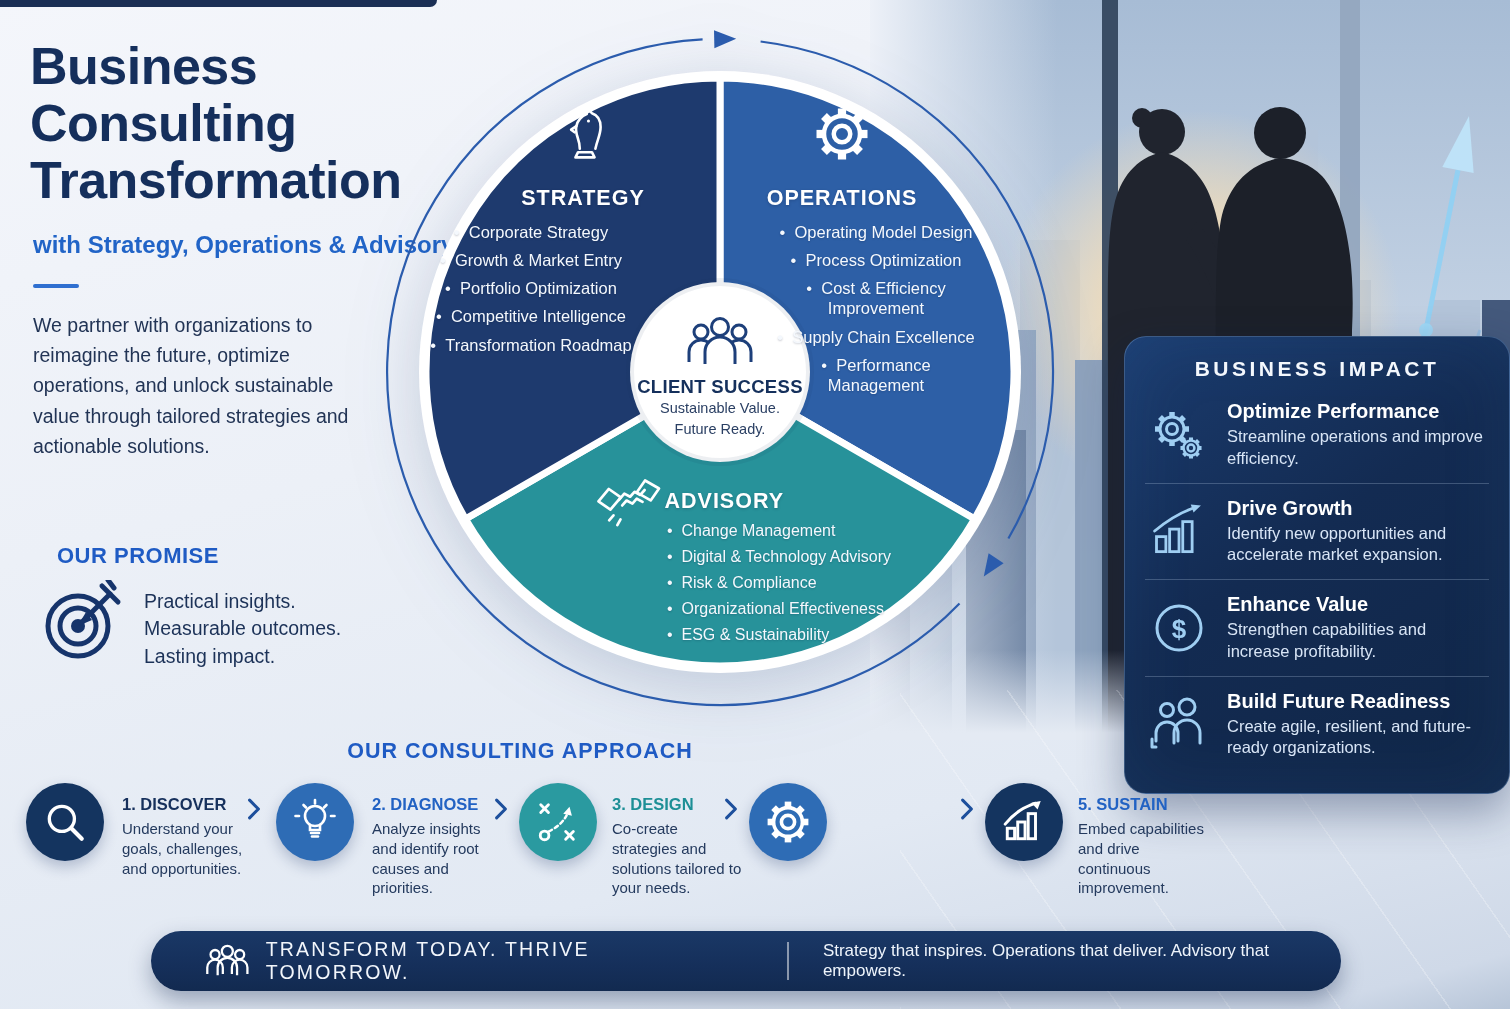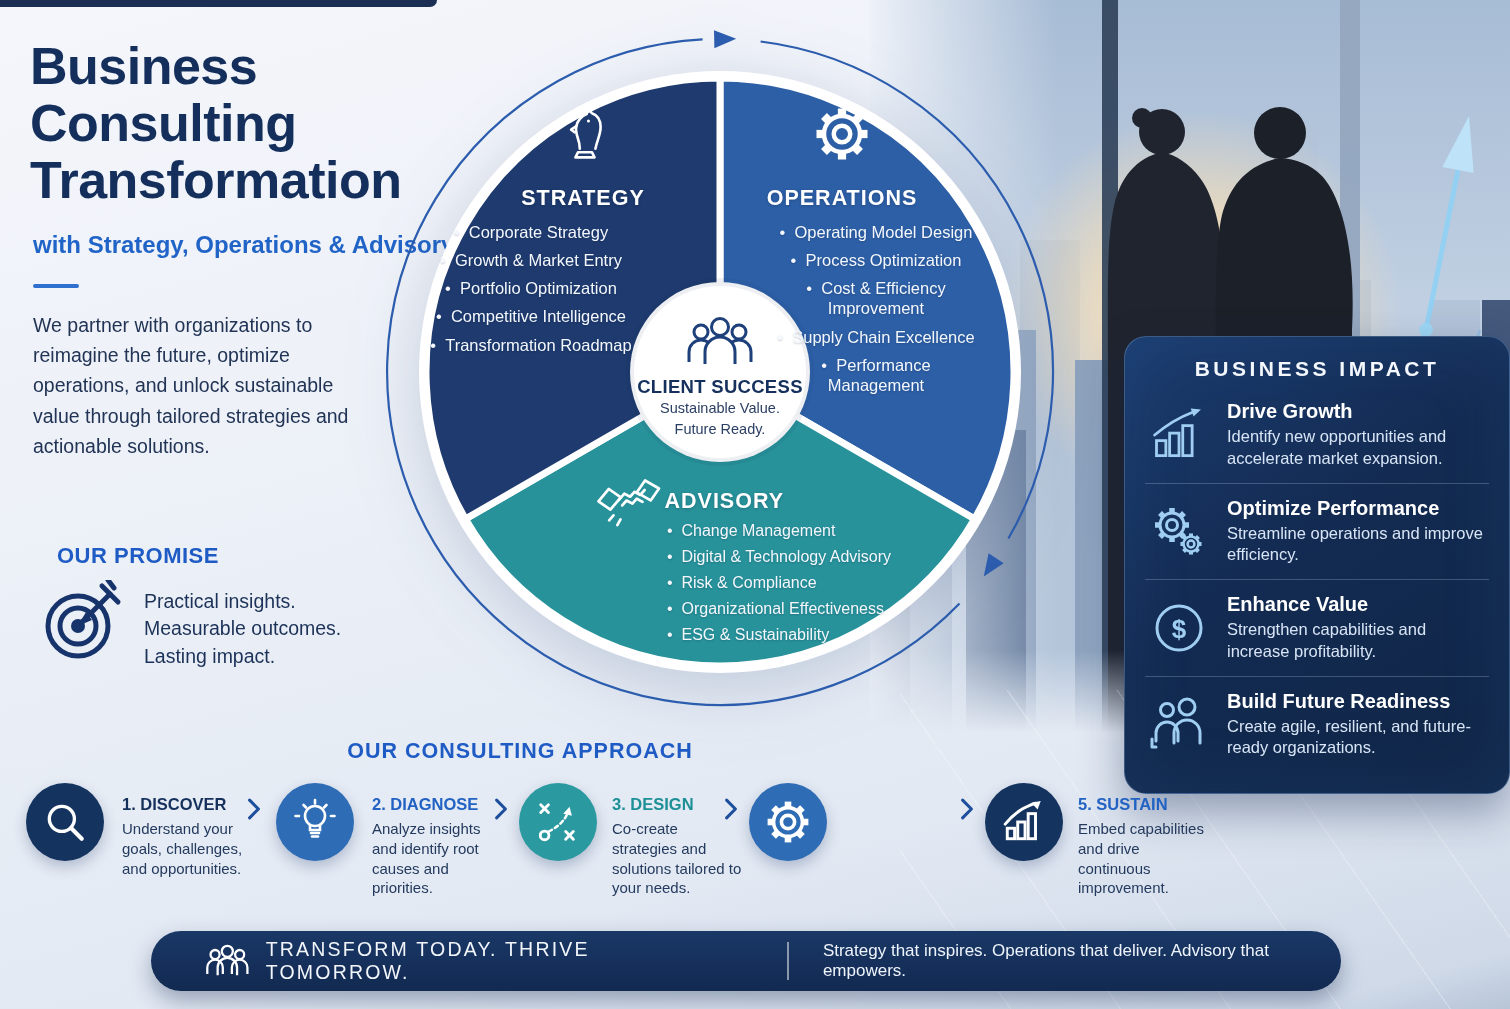--- a/index.html
+++ b/index.html
@@ -279,38 +279,20 @@
         <path d="M18,48 L18,36 A15,15 0 0 1 48,36 L48,48"></path>
       </g>
     </svg>
     <div class="cb-title">CLIENT SUCCESS</div>
     <div class="cb-line">Sustainable Value.</div>
     <div class="cb-line">Future Ready.</div>
   </div>
 
   <div class="impact">
     <div class="impact-heading">BUSINESS IMPACT</div>
-
-    <div class="impact-row">
-      <div class="impact-ic">
-        <svg width="60" height="60" viewBox="-32 -32 64 64">
-          <g stroke="#9fcef2" stroke-width="3" fill="none" stroke-linecap="round">
-            <rect x="-24" y="6" width="10" height="16"></rect>
-            <rect x="-10" y="-2" width="10" height="24"></rect>
-            <rect x="4" y="-10" width="10" height="32"></rect>
-            <path d="M-26,0 C-14,-10 -2,-18 14,-24"></path>
-          </g>
-          <polygon points="23.4,-27.3 15.5,-19.8 12.5,-28.2" fill="#9fcef2"></polygon>
-        </svg>
-      </div>
-      <div>
-        <div class="impact-title">Drive Growth</div>
-        <div class="impact-desc">Identify new opportunities and accelerate market expansion.</div>
-      </div>
-    </div>
 
     <div class="impact-row">
       <div class="impact-ic">
         <svg width="60" height="60" viewBox="-30 -30 60 60">
           <g stroke="#9fcef2" fill="none" transform="translate(-7,-6)">
             <circle r="12" stroke-width="3"></circle>
               <circle r="5.5" stroke-width="3"></circle>
             <g stroke-width="5.5">
               <line x1="12" y1="0" x2="17" y2="0"></line>
                 <line x1="-12" y1="0" x2="-17" y2="0"></line>
@@ -339,20 +321,38 @@
         </svg>
       </div>
       <div>
         <div class="impact-title">Optimize Performance</div>
         <div class="impact-desc">Streamline operations and improve efficiency.</div>
       </div>
     </div>
 
     <div class="impact-row">
       <div class="impact-ic">
+        <svg width="60" height="60" viewBox="-32 -32 64 64">
+          <g stroke="#9fcef2" stroke-width="3" fill="none" stroke-linecap="round">
+            <rect x="-24" y="6" width="10" height="16"></rect>
+            <rect x="-10" y="-2" width="10" height="24"></rect>
+            <rect x="4" y="-10" width="10" height="32"></rect>
+            <path d="M-26,0 C-14,-10 -2,-18 14,-24"></path>
+          </g>
+          <polygon points="23.4,-27.3 15.5,-19.8 12.5,-28.2" fill="#9fcef2"></polygon>
+        </svg>
+      </div>
+      <div>
+        <div class="impact-title">Drive Growth</div>
+        <div class="impact-desc">Identify new opportunities and accelerate market expansion.</div>
+      </div>
+    </div>
+
+    <div class="impact-row">
+      <div class="impact-ic">
         <svg width="58" height="58" viewBox="-29 -29 58 58">
           <circle r="22" stroke="#9fcef2" stroke-width="3" fill="none"></circle>
           <text x="0" y="1" text-anchor="middle" dominant-baseline="central" fill="#9fcef2" font-family="Liberation Sans, sans-serif" font-size="26" font-weight="bold">$</text>
         </svg>
       </div>
       <div>
         <div class="impact-title">Enhance Value</div>
         <div class="impact-desc">Strengthen capabilities and increase profitability.</div>
       </div>
     </div>

